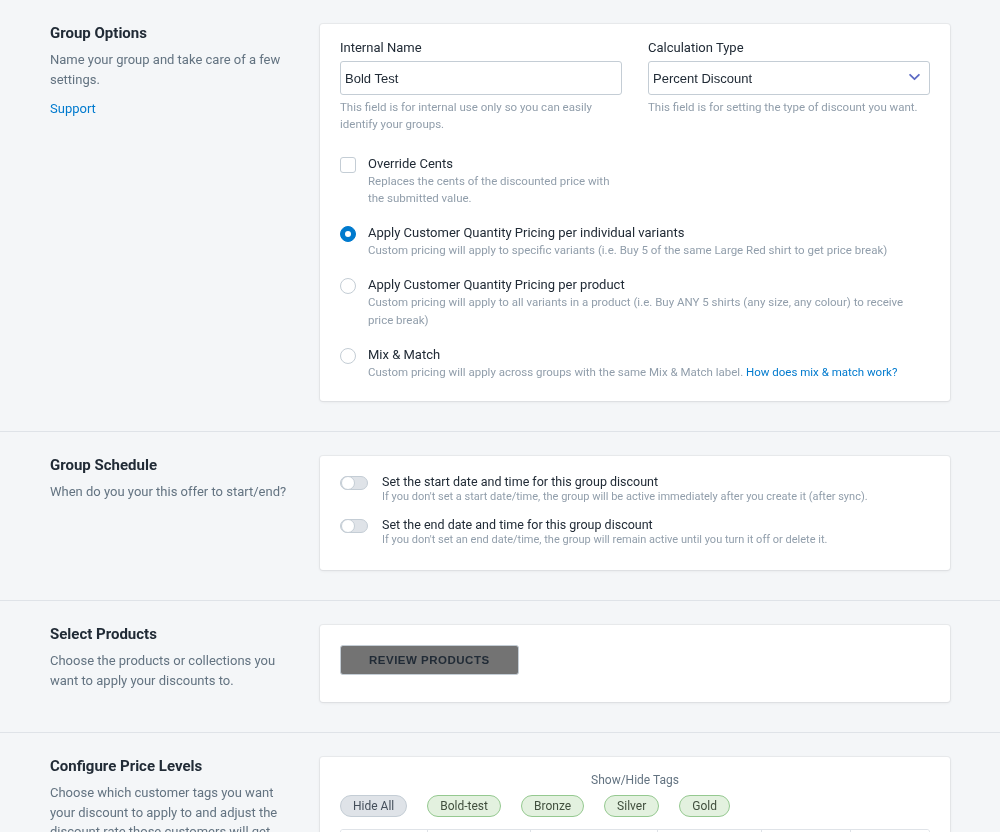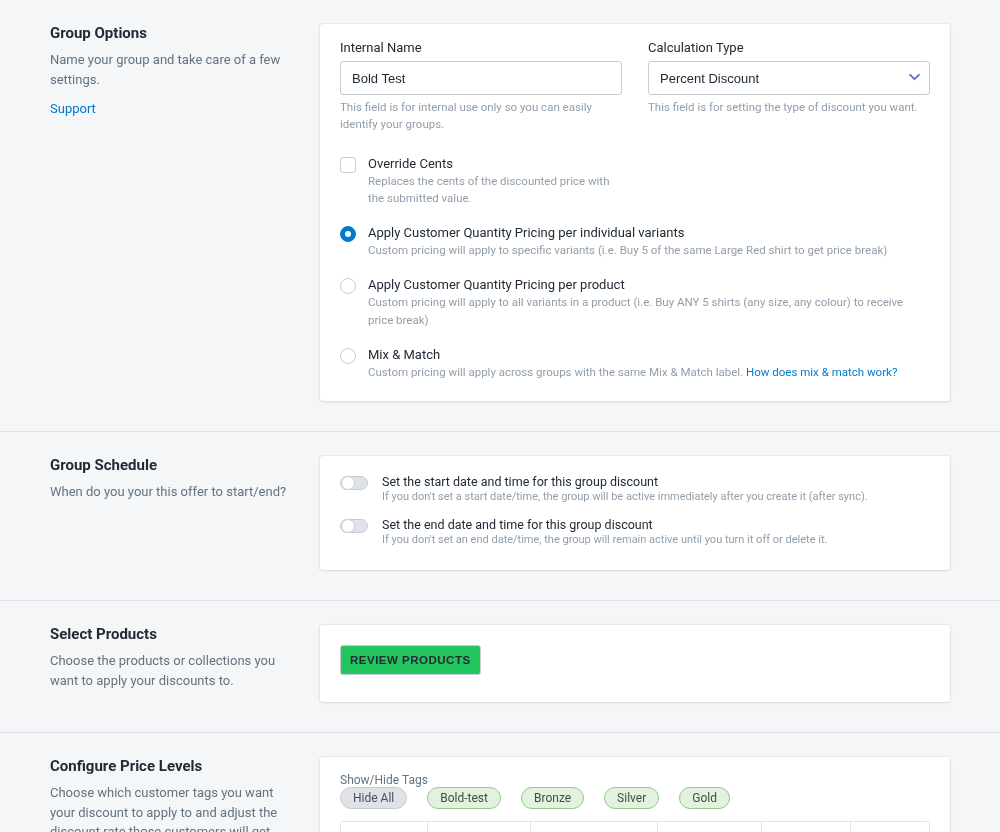--- a/index.html
+++ b/index.html
@@ -63,21 +63,21 @@
     display: block;
     font-size: 13px;
     margin-bottom: 6px;
     color: #212b36;
   }
   .text-input {
     width: 100%;
     height: 34px;
     border: 1px solid #c4cdd5;
     border-radius: 3px;
-    padding: 0 11px;
+    padding: 0 4px;
     font-size: 13px;
     background: #fff;
     color: #212b36;
   }
   .select-wrap {
     position: relative;
   }
   .select-wrap .chevron {
     position: absolute;
     right: 10px;
@@ -185,33 +185,35 @@
     font-size: 12.5px;
     color: #212b36;
     margin-bottom: 1px;
   }
   .toggle-desc {
     font-size: 11px;
     color: #919eab;
   }
   .btn {
     display: inline-block;
-    padding: 8px 9px;
-    border: 1px solid #c4cdd5;
-    border-radius: 3px;
-    background: #22c55e;
+    padding: 8px 28px;
+    border: 1px solid #c4cdd5;
+    border-radius: 3px;
+    background: #737373;
     font-size: 11.5px;
     font-weight: 600;
     letter-spacing: 0.5px;
     color: #212b36;
     cursor: pointer;
   }
   .tags-label {
     font-size: 12px;
     color: #637381;
+    margin-bottom: 8px;
+    text-align: center;
   }
   .tags-row {
     display: flex;
     gap: 20px;
     margin-bottom: 12px;
   }
   .tag {
     padding: 3px 12px;
     border-radius: 12px;
     font-size: 12px;

